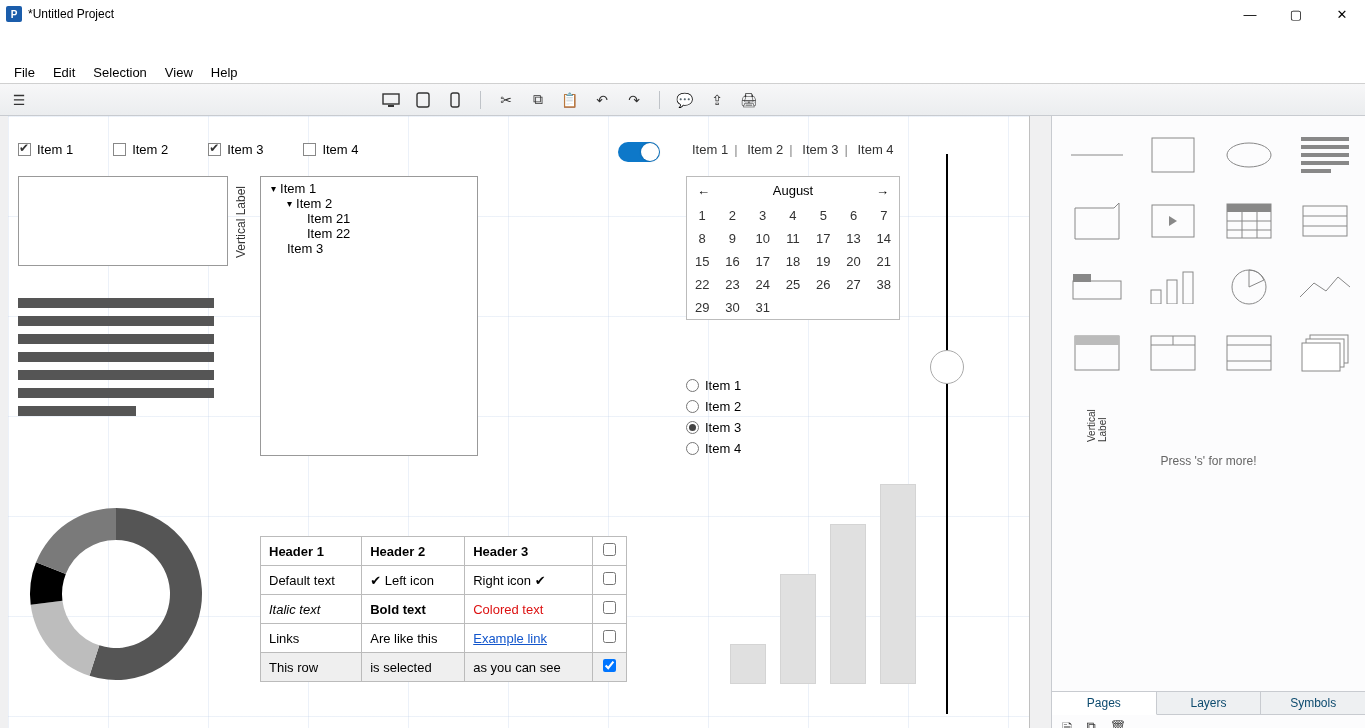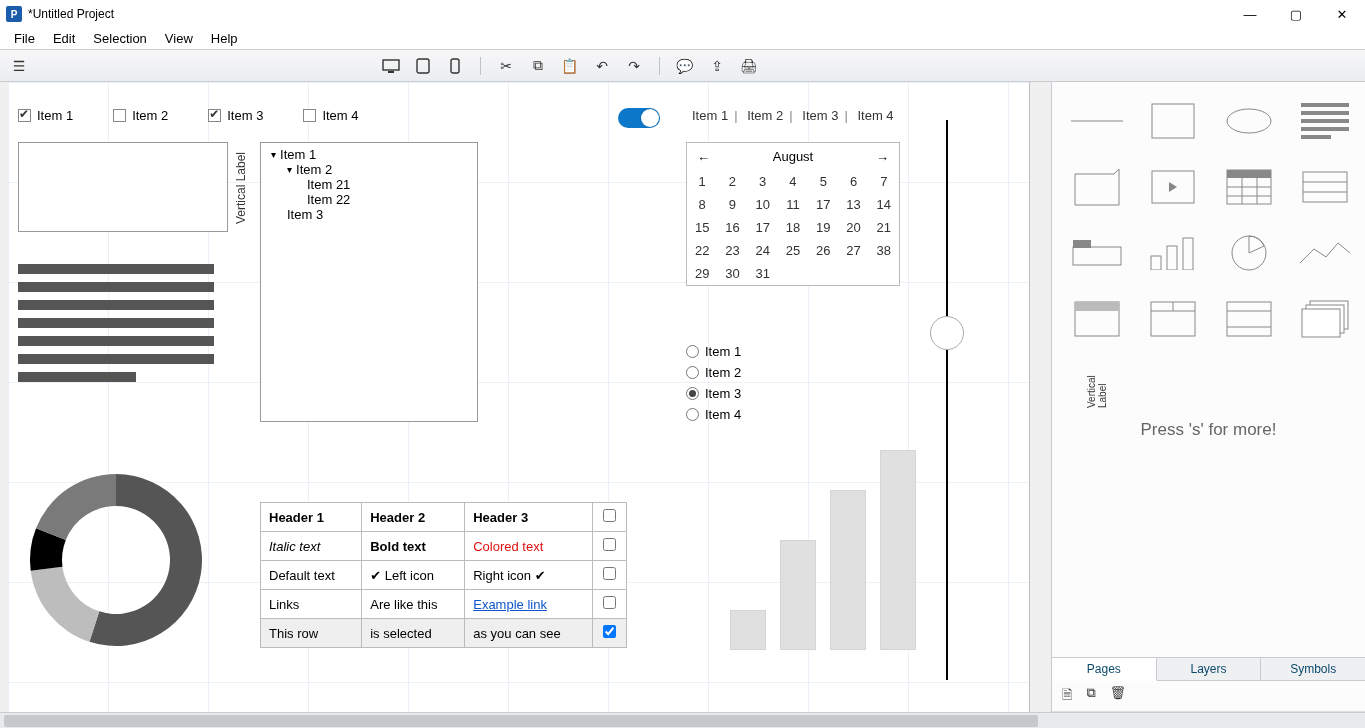--- a/index.html
+++ b/index.html
@@ -6,21 +6,21 @@
 html, body { width: 1365px; height: 728px; overflow: hidden; background: #fff; }
 
 
 .titlebar { height: 28px; display: flex; align-items: center; justify-content: space-between; padding: 0 0 0 6px; background: #fff; }
 .titlebar-left { display: flex; align-items: center; gap: 6px; font-size: 12px; }
 .app-icon { width: 16px; height: 16px; background: #1b5dab; color: #fff; font-size: 10px; font-weight: bold; display: flex; align-items: center; justify-content: center; border-radius: 2px; }
 .window-controls { display: flex; }
 .window-controls div { width: 46px; height: 28px; display: flex; align-items: center; justify-content: center; font-size: 13px; }
 
 
-.menubar { height: 22px; display: flex; align-items: center; padding: 0 6px; gap: 2px; font-size: 13px; border-bottom: 1px solid #d0d0d0; }
+.menubar { height: 22px; display: flex; align-items: center; padding: 0 6px; gap: 2px; font-size: 13px; border-bottom: 1px solid #d0d0d0; margin-top: 34px; }
 .menubar span { padding: 2px 8px; }
 
 
 .toolbar { height: 32px; background: linear-gradient(#f7f7f8,#ebedef); border-bottom: 1px solid #c8cbd0; display: flex; align-items: center; padding: 0 8px; gap: 10px; font-size: 14px; color: #333; }
 .toolbar .sep { width: 1px; height: 18px; background: #bfc3c8; margin: 0 4px; }
 .toolbar .tb-icon { width: 22px; height: 22px; display: flex; align-items: center; justify-content: center; cursor: pointer; }
 .toolbar .spacer-flex { flex: 0 0 330px; }
 
 
 .main { display: flex; height: calc(728px - 28px - 22px - 32px - 16px); }
@@ -35,21 +35,21 @@
     radial-gradient(rgba(150,150,170,0.35) 0.5px, transparent 0.5px);
   background-size: 100px 100px, 100px 100px, 10px 10px;
 }
 .canvas > * { position: absolute; }
 
 
 .rightpanel { width: 314px; border-left: 1px solid #c8cbd0; display: flex; flex-direction: column; background: #fcfcfd; }
 .stencil-area { flex: 1; overflow: auto; position: relative; }
 .stencil-grid { display: grid; grid-template-columns: repeat(4, 1fr); gap: 20px 14px; padding: 16px 14px 6px; }
 .stencil-cell { width: 62px; height: 46px; display: flex; align-items: center; justify-content: center; color: #555; }
-.stencil-hint { text-align: center; font-size: 17px; color: #666; padding: 6px 0 10px; }
+.stencil-hint { text-align: center; font-size: 12px; color: #666; padding: 6px 0 10px; }
 .panel-tabs { display: flex; border-top: 1px solid #c8cbd0; border-bottom: 1px solid #c8cbd0; background: #eef0f2; font-size: 12px; }
 .panel-tabs div { flex: 1; text-align: center; padding: 4px 0; border-right: 1px solid #c8cbd0; color: #0c4a6e; }
 .panel-tabs div:last-child { border-right: none; }
 .panel-tabs .active { background: #fff; border-bottom: 1px solid #fff; margin-bottom: -1px; }
 .panel-toolbar { display: flex; gap: 14px; padding: 4px 10px; border-bottom: 1px solid #dcdfe3; font-size: 13px; color: #333; }
 .pagelist { flex: 0 0 auto; }
 .pagelist-row { padding: 4px 12px; font-size: 13px; border-bottom: 1px solid #e6e8ea; display:flex; justify-content:space-between; align-items:center; }
 
 
 .bottombar { height: 16px; background: #e9eaec; border-top: 1px solid #c8cbd0; position: relative; }
@@ -298,29 +298,29 @@
         <thead>
             <tr>
           <th>Header 1</th>
           <th>Header 2</th>
           <th>Header 3</th>
           <th class="chk"><input type="checkbox" style=""></th>
         </tr>
           </thead>
         <tbody id="tbl-body">
             <tr>
+              <td>Default text</td>
+              <td>✔ Left icon</td>
+              <td>Right icon ✔</td>
+              <td class="chk"><input type="checkbox" style=""></td>
+            </tr>
+            <tr>
               <td style="font-style: italic;">Italic text</td>
               <td style="font-weight: bold;">Bold text</td>
               <td style="color: rgb(221, 17, 17);">Colored text</td>
-              <td class="chk"><input type="checkbox" style=""></td>
-            </tr>
-            <tr>
-              <td>Default text</td>
-              <td>✔ Left icon</td>
-              <td>Right icon ✔</td>
               <td class="chk"><input type="checkbox" style=""></td>
             </tr>
             <tr>
               <td>Links</td>
               <td>Are like this</td>
               <td><a href="#" style="color: rgb(17, 85, 204);">Example link</a></td>
               <td class="chk"><input type="checkbox" style=""></td>
             </tr>
             <tr class="sel">
               <td>This row</td>

